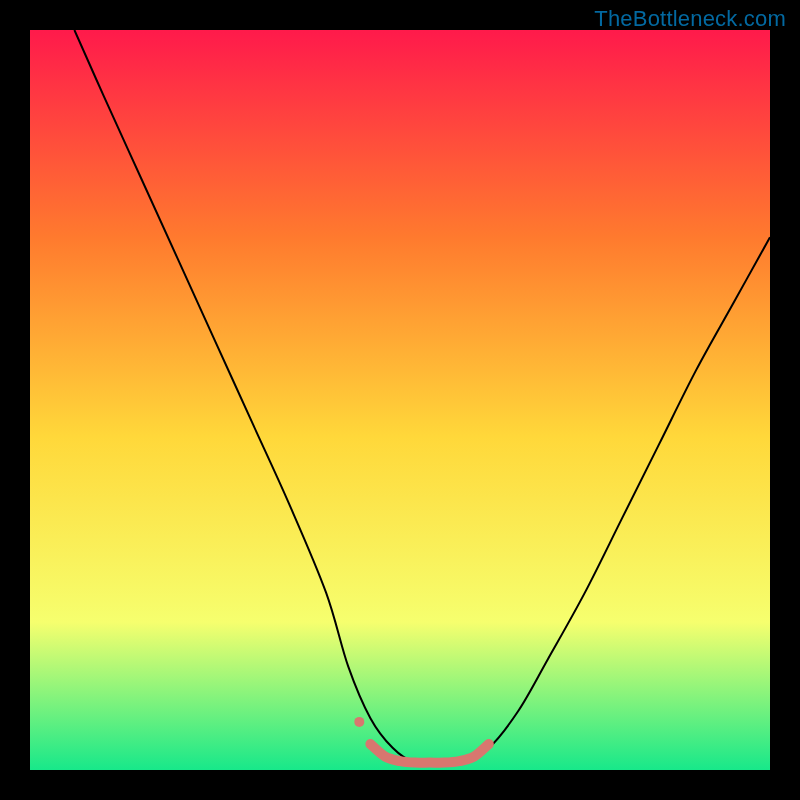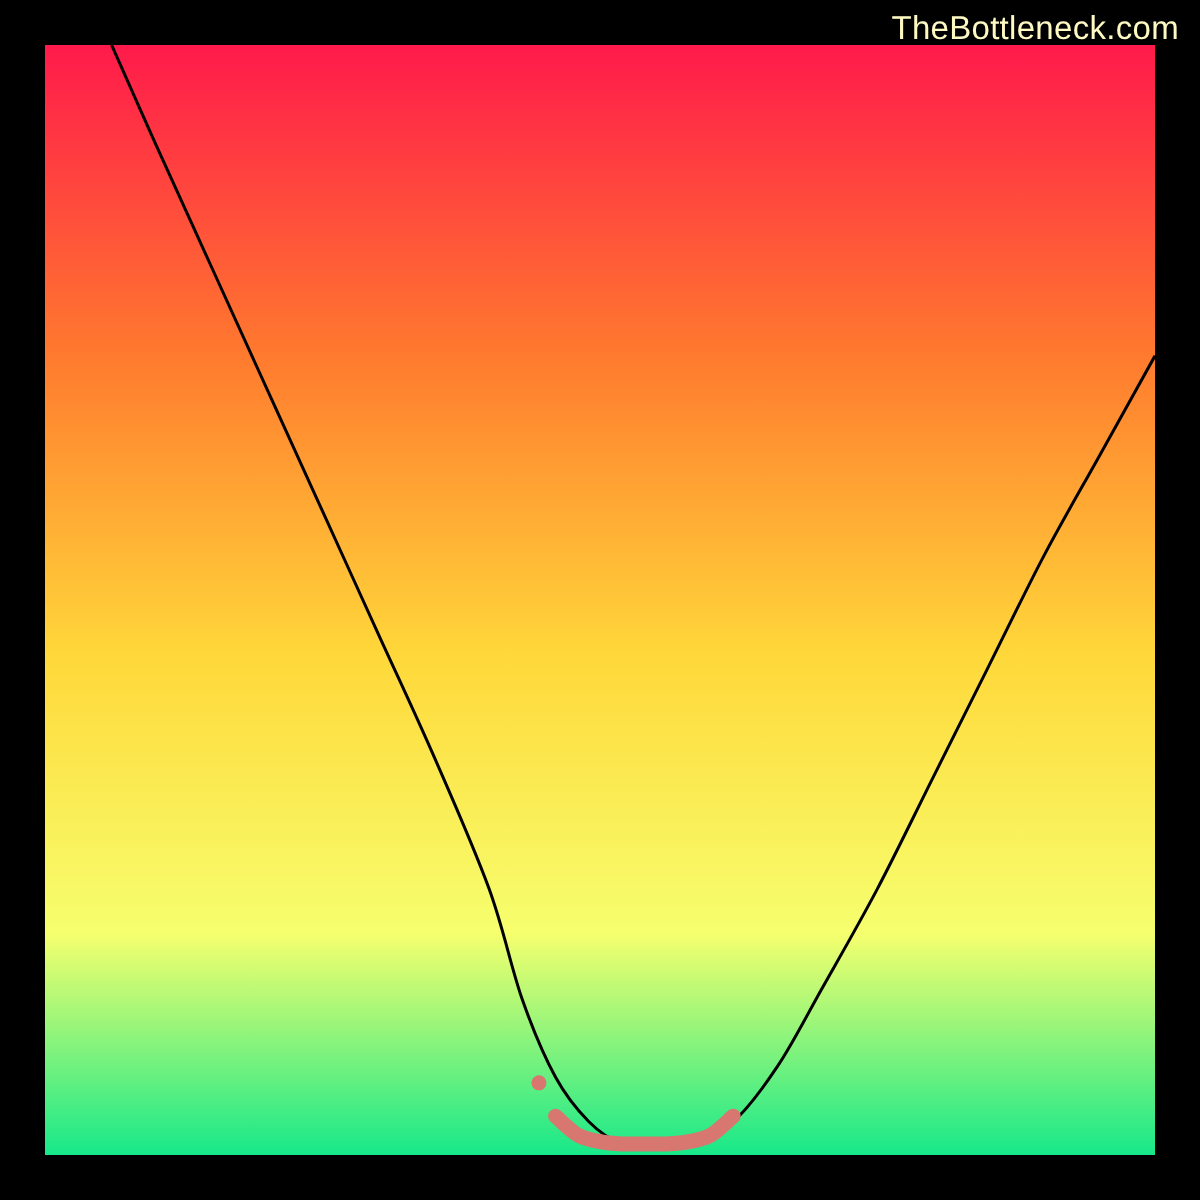--- a/index.html
+++ b/index.html
@@ -23,21 +23,21 @@
     position: absolute;
     left: 30px;
     top: 30px;
     width: 740px;
     height: 740px;
   }
   .watermark {
     position: absolute;
     top: 6px;
     right: 14px;
-    color: #fef9c3;
+    color: #0369a1;
     font-size: 22px;
     font-weight: 500;
     letter-spacing: 0.2px;
     user-select: none;
   }
   svg { display: block; }
 </style>
 </head>
 <body>
 

